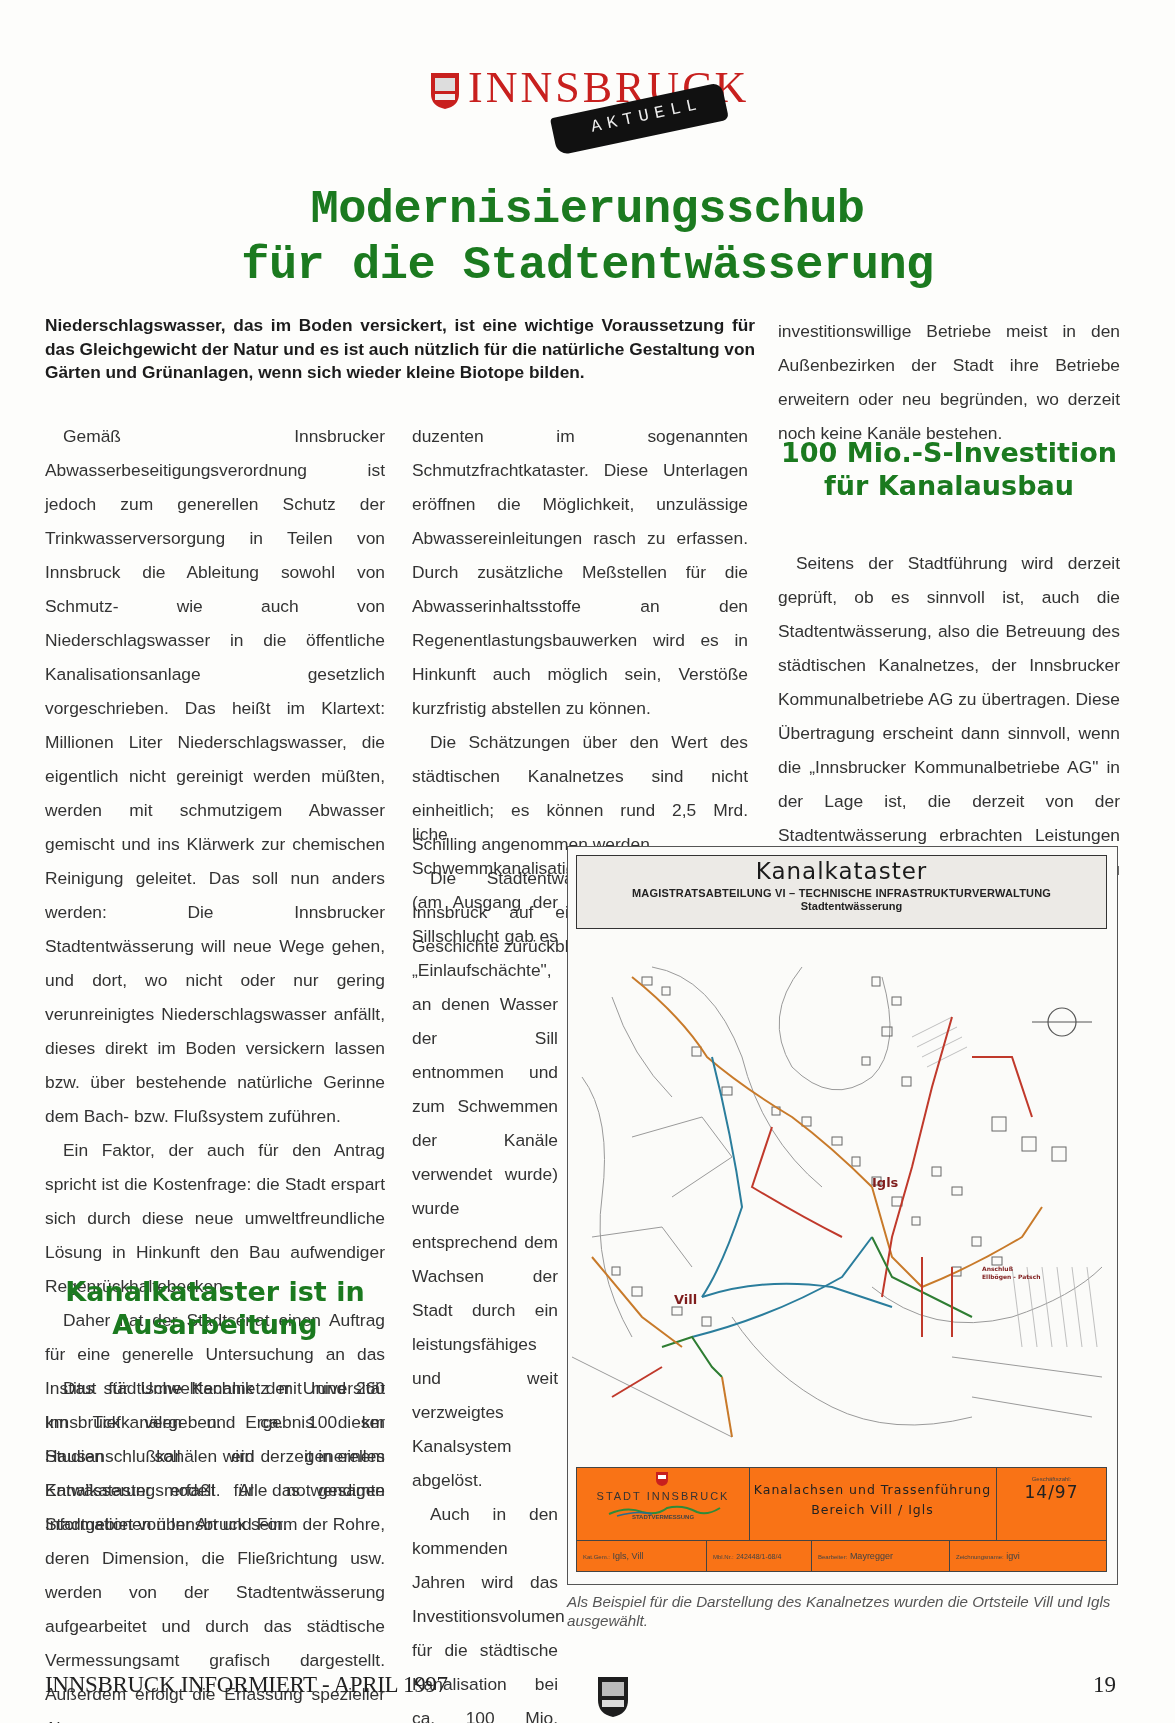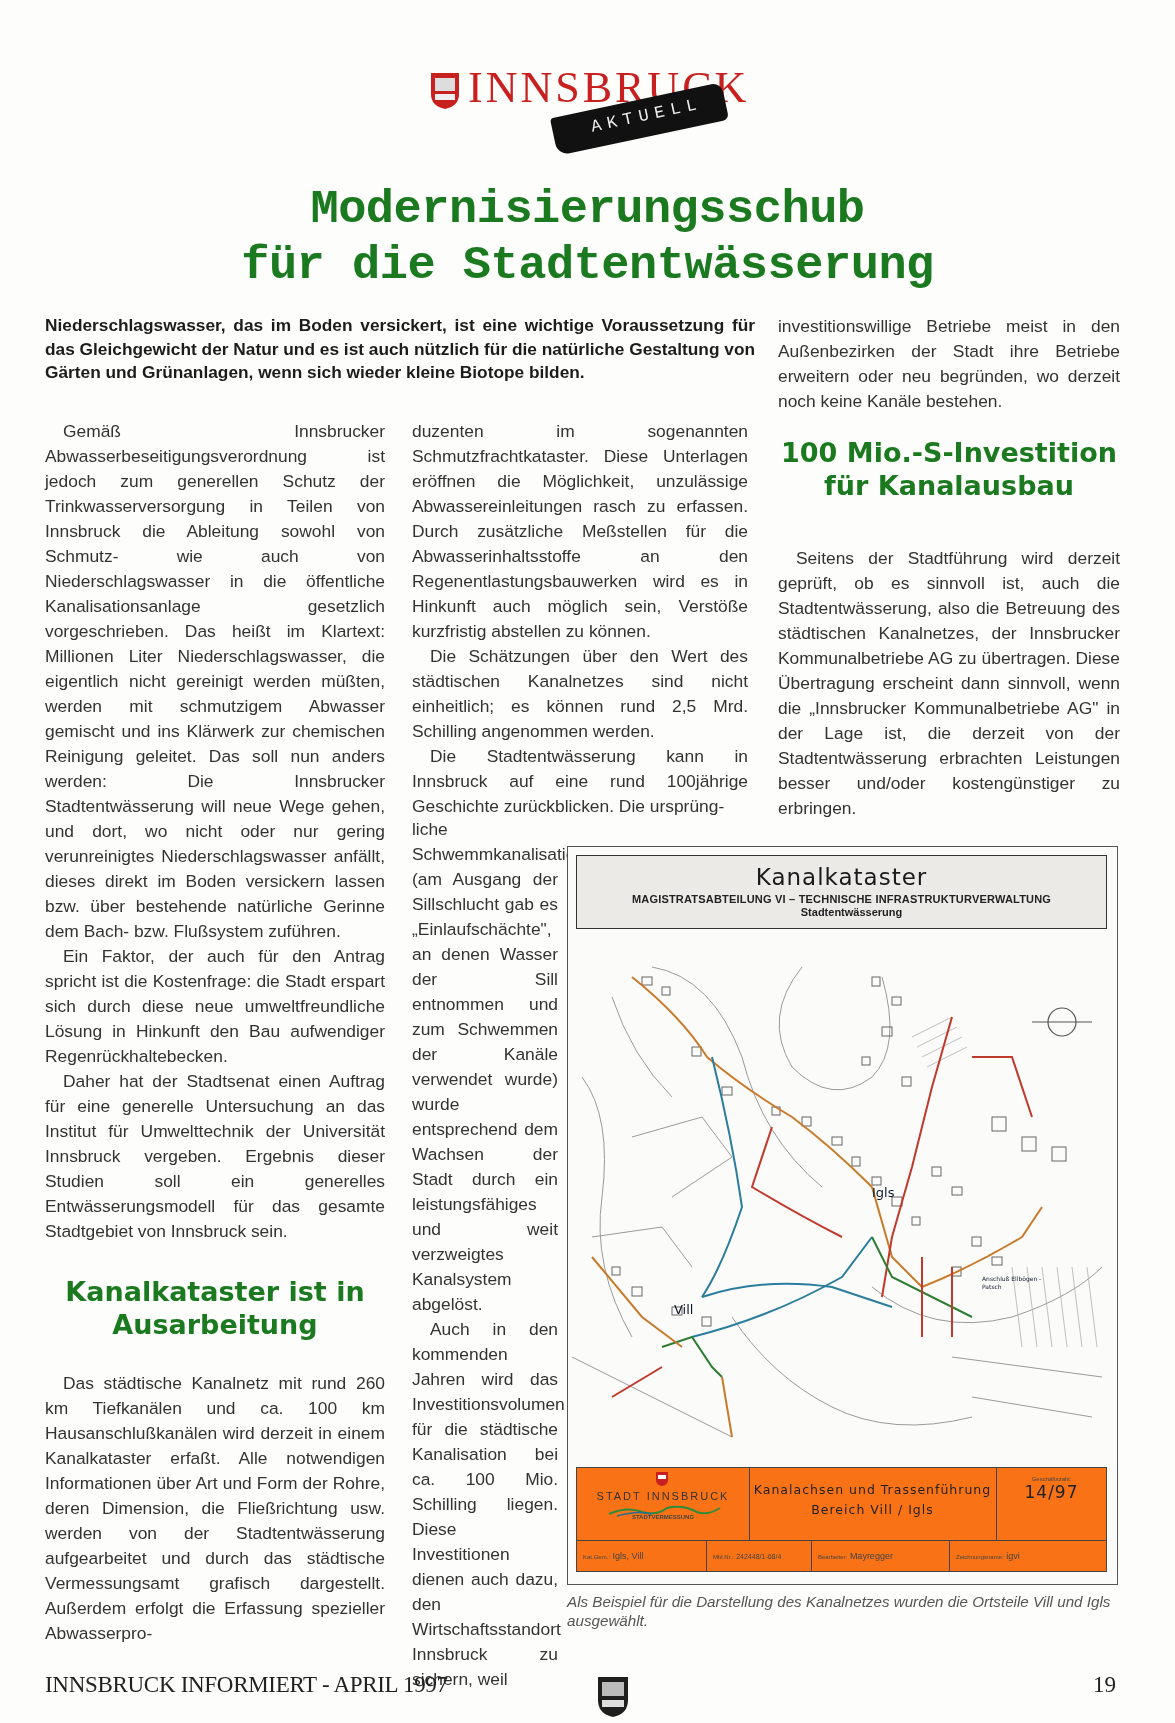--- a/index.html
+++ b/index.html
@@ -25,21 +25,21 @@
   .headline {
     position: absolute; left: 0; width: 1175px; top: 182px; text-align: center;
     font-family: Liberation Mono, monospace; font-weight: bold; color: #1b7a1f;
     font-size: 47px; line-height: 56px; letter-spacing: -0.5px;
   }
   .lead {
     position: absolute; left: 45px; top: 314px; width: 710px;
     font-size: 17.3px; line-height: 23.5px; font-weight: bold; text-align: justify; color: #1c1c1c;
   }
   .col {
-    position: absolute; font-size: 17.4px; line-height: 25px; color: #333; text-align: justify;
+    position: absolute; font-size: 17.4px; line-height: 34px; color: #333; text-align: justify;
   }
   .col p { margin: 0; text-indent: 18px; }
   .col p.noindent { text-indent: 0; }
   .col1 { left: 45px; top: 419px; width: 340px; }
   .col2 { left: 412px; top: 419px; width: 336px; }
   .col2b { left: 412px; top: 817px; width: 146px; }
   .col3 { left: 778px; top: 314px; width: 342px; }
   .col3b { left: 778px; top: 546px; width: 342px; }
   .subhead {
     position: absolute; text-align: center; font-family: "DejaVu Sans", sans-serif;
@@ -50,26 +50,26 @@
   .col1b { left: 45px; top: 1371px; width: 340px; }
 
   .figure {
     position: absolute; left: 567px; top: 846px; width: 549px; height: 737px;
     border: 1.5px solid #555; background: #fbfbf9;
   }
   .fig-header {
     position: absolute; left: 8px; top: 8px; width: 529px; height: 72px;
     border: 1.5px solid #333; background: #eceae6; text-align: center;
   }
-  .fig-title { font-size: 23px; margin-top: 8px; letter-spacing: 1px; color: #1a1a1a; font-family: "DejaVu Sans", sans-serif; }
+  .fig-title { font-size: 23px; margin-top: 2px; letter-spacing: 1px; color: #1a1a1a; font-family: "DejaVu Sans", sans-serif; }
   .fig-dept { font-size: 11px; font-weight: bold; margin-top: 3px; letter-spacing: 0.2px; }
   .fig-sub { font-size: 11px; font-weight: bold; margin-top: 1px; margin-left: 20px; }
   .map { position: absolute; left: 4px; top: 90px; width: 540px; height: 520px; }
   .map svg { width: 100%; height: 100%; }
-  .map-label { position: absolute; font-size: 13px; font-weight: normal; color: #0f172a; font-family: "DejaVu Sans", sans-serif; margin-top: 10px; }
+  .map-label { position: absolute; font-size: 13px; font-weight: bold; color: #7f1d1d; font-family: "DejaVu Sans", sans-serif; }
   .titleblock {
     position: absolute; left: 8px; top: 620px; width: 529px; height: 103px;
     border: 1.5px solid #444; background: #f97316;
   }
   .tb-row1 { position: absolute; left: 0; top: 0; width: 100%; height: 72px; border-bottom: 1.5px solid #444; }
   .tb-logo { position: absolute; left: 0; top: 0; width: 172px; height: 72px; border-right: 1.5px solid #444; text-align: center; }
   .tb-logo .cityname { font-size: 11px; letter-spacing: 2px; margin-top: 22px; color: #333; }
   .tb-logo .dept { font-size: 6px; margin-top: 12px; font-weight: bold; color: #444; }
   .tb-logo .mini-shield { position: absolute; left: 79px; top: 4px; width: 12px; height: 14px; }
   .tb-logo .waves { position: absolute; left: 30px; top: 36px; width: 115px; height: 14px; }

